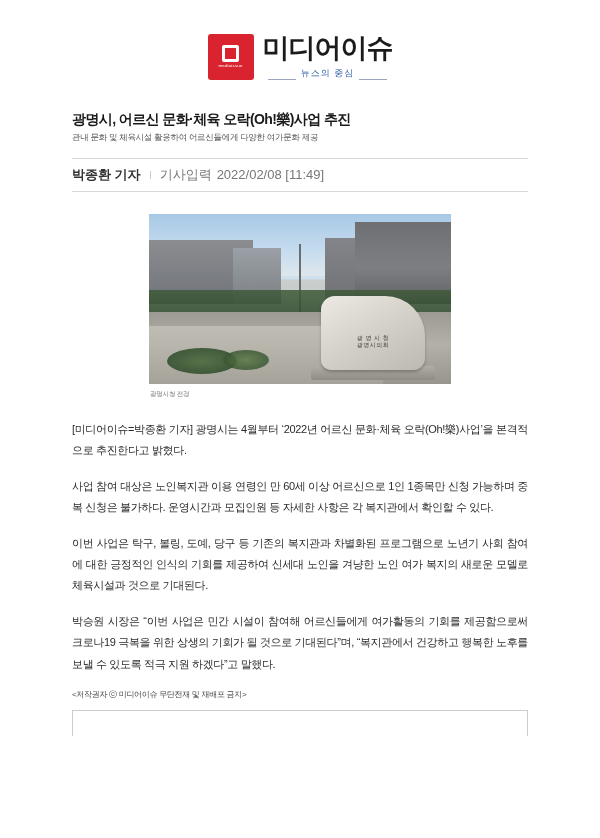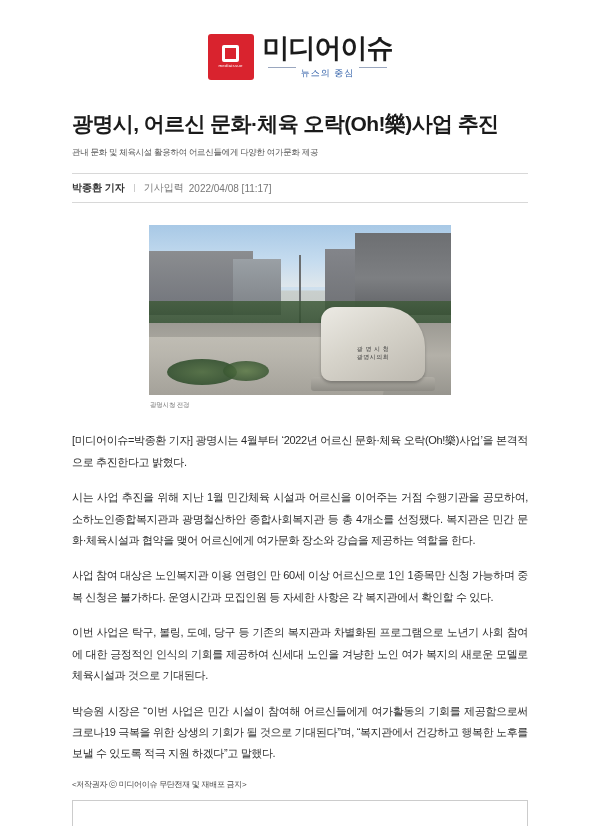--- a/index.html
+++ b/index.html
@@ -66,63 +66,63 @@
   }
   .logo-title {
     font-size: 27px;
     font-weight: bold;
     color: #1b1b1b;
     letter-spacing: -1px;
     line-height: 1.05;
   }
   .logo-sub-row {
     display: flex;
-    align-items: flex-start;
+    align-items: flex-end;
     gap: 5px;
     margin-top: 4px;
   }
   .logo-sub-row .rule {
     width: 28px;
     height: 1px;
     background: #9aa7bf;
   }
   .logo-sub {
     font-size: 9px;
     color: #2f5fa8;
     letter-spacing: 1px;
   }
 
   
   .article {
     padding: 0 72px;
   }
   .headline {
-    font-size: 21px;
+    font-size: 14px;
     font-weight: bold;
     color: #1a1a1a;
     letter-spacing: -0.6px;
     line-height: 1.35;
     margin: 18px 0 0 0;
   }
   .subhead {
     font-size: 8.5px;
     color: #555555;
     letter-spacing: -0.3px;
-    margin: 9px 0 0 0;
+    margin: 3px 0 0 0;
     line-height: 1.4;
   }
   .byline-rule-top {
     border-top: 1px solid #d8d8d8;
     margin-top: 14px;
   }
   .byline {
     display: flex;
     align-items: center;
     gap: 0;
-    font-size: 10px;
+    font-size: 13px;
     color: #666666;
     padding: 7px 0 7px 0;
     border-bottom: 1px solid #d8d8d8;
   }
   .byline .author {
     color: #333333;
     font-weight: bold;
     padding-right: 9px;
   }
   .byline .sep {
@@ -284,21 +284,21 @@
 
     <h1 class="headline">광명시, 어르신 문화·체육 오락(Oh!樂)사업 추진</h1>
     <p class="subhead">관내 문화 및 체육시설 활용하여 어르신들에게 다양한 여가문화 제공</p>
 
     <div class="byline-rule-top"></div>
     <div class="byline">
       <span class="author">박종환 기자</span>
       <span class="sep"></span>
       <span class="stamp">기사입력</span>
       <span style="width:5px"></span>
-      <span class="stamp">2022/04/08 [11:17]</span>
+      <span class="stamp">2022/02/08 [11:49]</span>
     </div>
 
     <figure>
       <div class="photo">
         <div class="sky"></div>
         <div class="bldg-l"></div>
         <div class="bldg-l2"></div>
         <div class="bldg-r2"></div>
         <div class="bldg-r"></div>
         <div class="pole"></div>
@@ -310,21 +310,20 @@
         <div class="base"></div>
         <div class="stone"></div>
         <div class="stone-text" style="white-space:pre-line">광 명 시 청
 광명시의회</div>
       </div>
       <figcaption>광명시청 전경</figcaption>
     </figure>
 
     <div class="body-copy">
       <p>[미디어이슈=박종환 기자] 광명시는 4월부터 ‘2022년 어르신 문화·체육 오락(Oh!樂)사업’을 본격적으로 추진한다고 밝혔다.</p>
-      <p>시는 사업 추진을 위해 지난 1월 민간체육 시설과 어르신을 이어주는 거점 수행기관을 공모하여, 소하노인종합복지관과 광명철산하안 종합사회복지관 등 총 4개소를 선정됐다. 복지관은 민간 문화·체육시설과 협약을 맺어 어르신에게 여가문화 장소와 강습을 제공하는 역할을 한다.</p>
       <p>사업 참여 대상은 노인복지관 이용 연령인 만 60세 이상 어르신으로 1인 1종목만 신청 가능하며 중복 신청은 불가하다. 운영시간과 모집인원 등 자세한 사항은 각 복지관에서 확인할 수 있다.</p>
       <p>이번 사업은 탁구, 볼링, 도예, 당구 등 기존의 복지관과 차별화된 프로그램으로 노년기 사회 참여에 대한 긍정적인 인식의 기회를 제공하여 신세대 노인을 겨냥한 노인 여가 복지의 새로운 모델로 체육시설과 것으로 기대된다.</p>
       <p>박승원 시장은 “이번 사업은 민간 시설이 참여해 어르신들에게 여가활동의 기회를 제공함으로써 크로나19 극복을 위한 상생의 기회가 될 것으로 기대된다”며, “복지관에서 건강하고 행복한 노후를 보낼 수 있도록 적극 지원 하겠다”고 말했다.</p>
     </div>
 
     <div class="copyright">&lt;저작권자 ⓒ 미디어이슈 무단전재 및 재배포 금지&gt;</div>
     <div class="bottom-box"></div>
   </div>
 </div>
 

